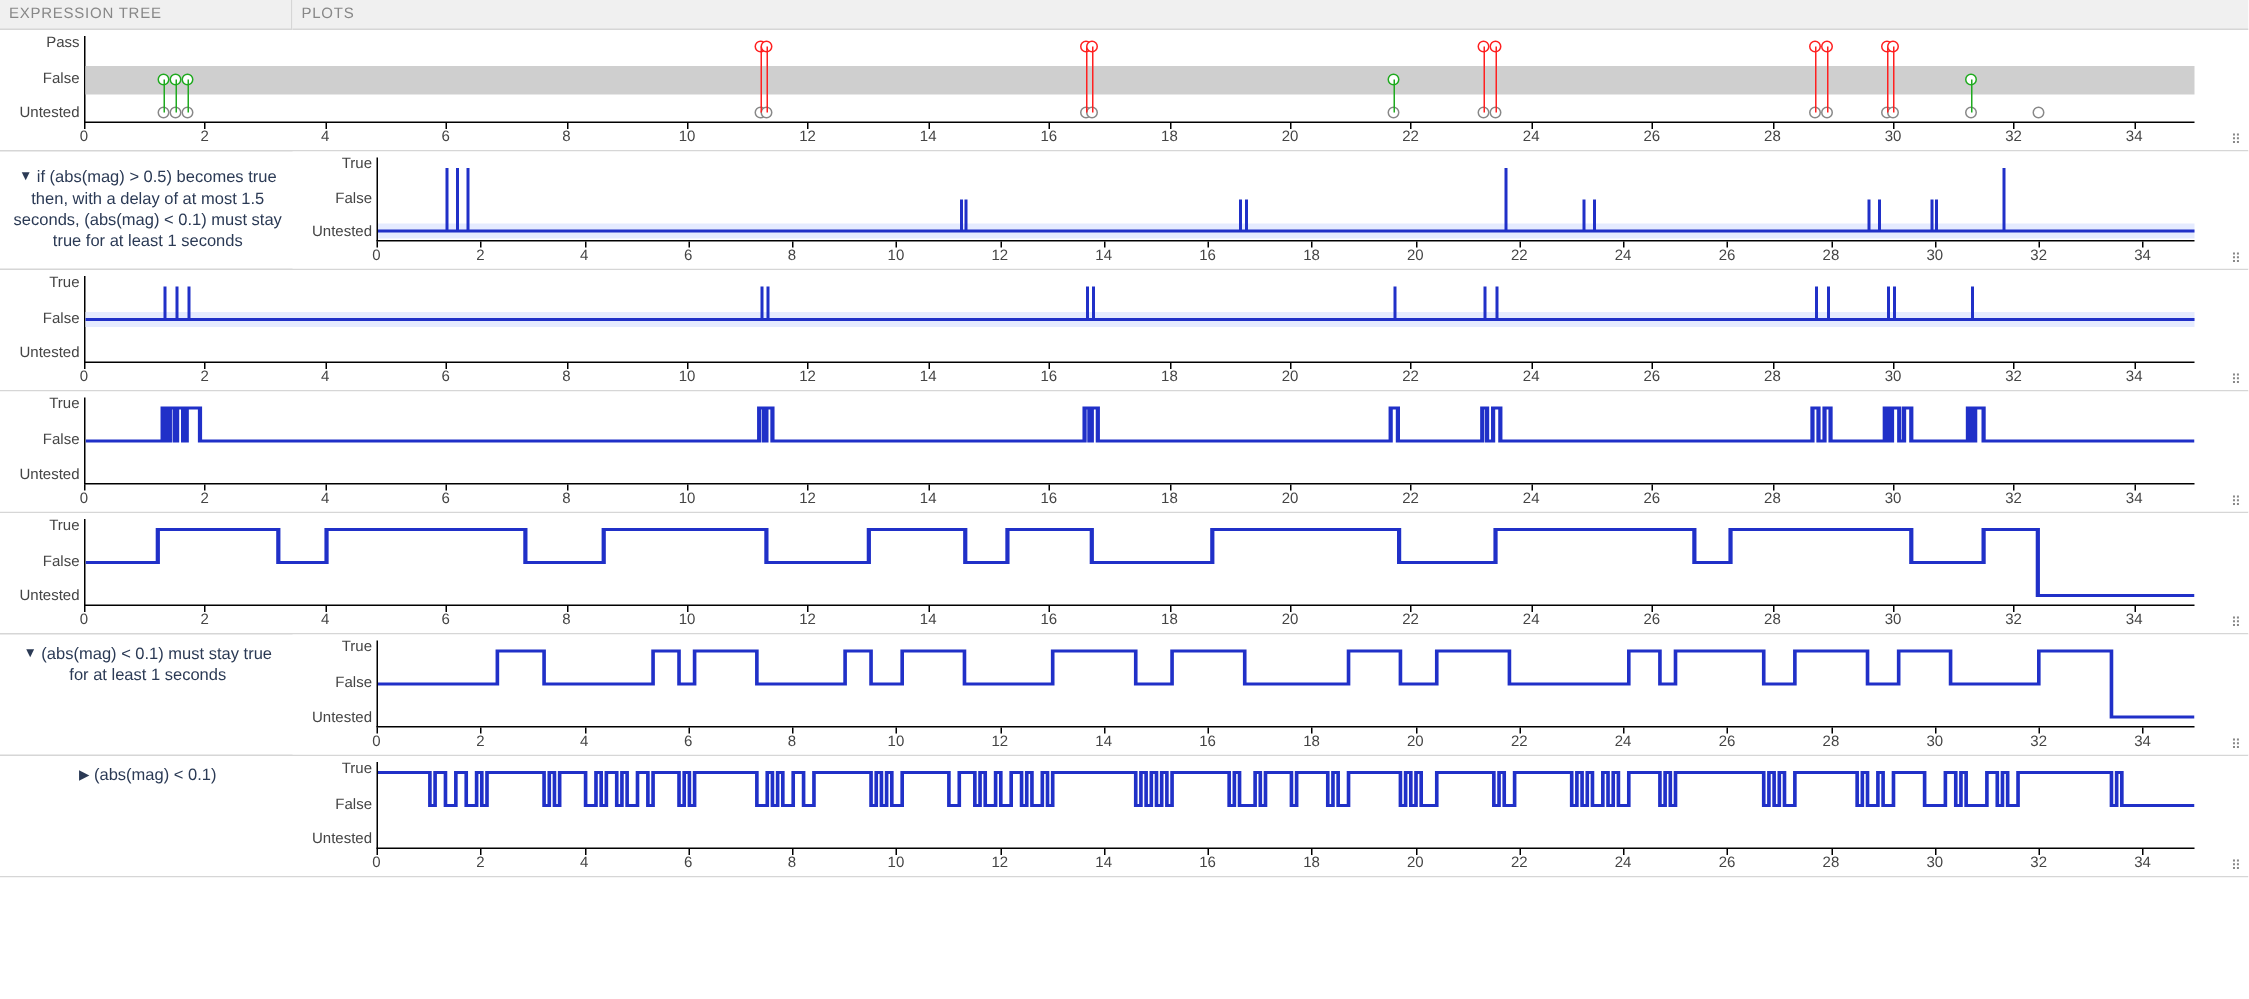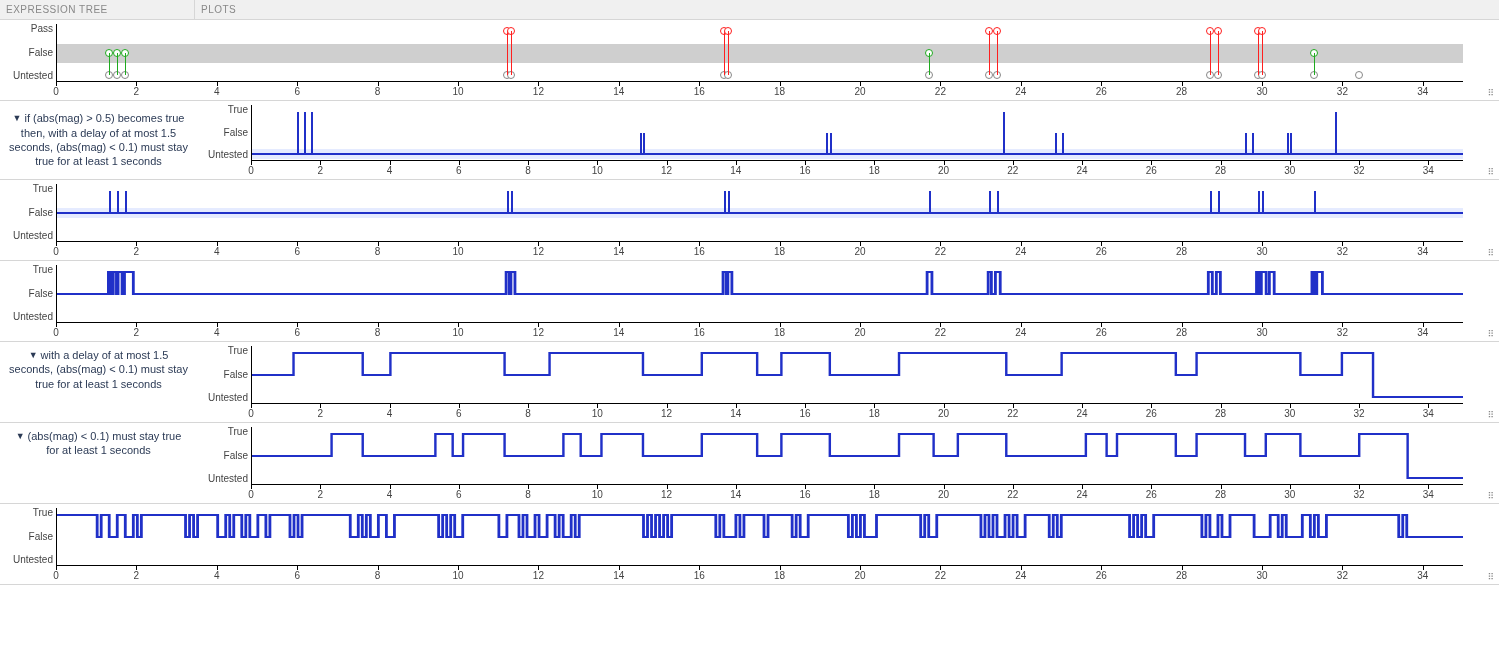--- a/index.html
+++ b/index.html
@@ -419,23 +419,20 @@
           <div class="lab" style="left: 85.7143%;">30</div>
           <div class="tick" style="left: 91.4286%;"></div>
           <div class="lab" style="left: 91.4286%;">32</div>
           <div class="tick" style="left: 97.1429%;"></div>
           <div class="lab" style="left: 97.1429%;">34</div>
         </div>
         <div class="corner-icon">⠿</div>
       </div>
     </div>
     <div class="row">
-      <div class="tree-cell" style="height: 80px;">
-        <div><span class="arrow">▼</span><span class="txt">with a delay of at most 1.5 seconds, (abs(mag) &lt; 0.1) must stay true for at least 1 seconds</span></div>
-      </div>
       <div class="plot-cell">
         <div class="plot-box" style="height: 58px;">
           <div class="ylabels">
             <span>True</span>
             <span>False</span>
             <span>Untested</span>
           </div>
           <svg width="100%" height="58" preserveAspectRatio="none" viewBox="0 0 1000 58" style="position: absolute; left: 0px; top: 0px;">
             <path d="M 0 29 L 34.28571428571429 29 L 34.28571428571429 6.96 L 91.42857142857142 6.96 L 91.42857142857142 29 L 114.28571428571429 29 L 114.28571428571429 6.96 L 208.57142857142858 6.96 L 208.57142857142858 29 L 245.7142857142857 29 L 245.7142857142857 6.96 L 322.8571428571429 6.96 L 322.8571428571429 29 L 371.42857142857144 29 L 371.42857142857144 6.96 L 417.14285714285717 6.96 L 417.14285714285717 29 L 437.14285714285717 29 L 437.14285714285717 6.96 L 477.14285714285717 6.96 L 477.14285714285717 29 L 534.2857142857142 29 L 534.2857142857142 6.96 L 622.8571428571429 6.96 L 622.8571428571429 29 L 668.5714285714284 29 L 668.5714285714284 6.96 L 762.8571428571428 6.96 L 762.8571428571428 29 L 780 29 L 780 6.96 L 865.7142857142858 6.96 L 865.7142857142858 29 L 900 29 L 900 6.96 L 925.7142857142857 6.96 L 925.7142857142857 51.04 L 1000 51.04" fill="none" stroke="#2030c8" stroke-width="2"></path>
           </svg>
@@ -531,20 +528,23 @@
           <div class="lab" style="left: 85.7143%;">30</div>
           <div class="tick" style="left: 91.4286%;"></div>
           <div class="lab" style="left: 91.4286%;">32</div>
           <div class="tick" style="left: 97.1429%;"></div>
           <div class="lab" style="left: 97.1429%;">34</div>
         </div>
         <div class="corner-icon">⠿</div>
       </div>
     </div>
     <div class="row">
+      <div class="tree-cell" style="height: 80px;">
+        <div><span class="arrow">▶</span><span class="txt">(abs(mag) &lt; 0.1)</span></div>
+      </div>
       <div class="plot-cell">
         <div class="plot-box" style="height: 58px;">
           <div class="ylabels">
             <span>True</span>
             <span>False</span>
             <span>Untested</span>
           </div>
           <svg width="100%" height="58" preserveAspectRatio="none" viewBox="0 0 1000 58" style="position: absolute; left: 0px; top: 0px;">
             <path d="M 0 6.96 L 28.571428571428573 6.96 L 28.571428571428573 29 L 31.42857142857143 29 L 31.42857142857143 6.96 L 37.142857142857146 6.96 L 37.142857142857146 29 L 42.857142857142854 29 L 42.857142857142854 6.96 L 48.57142857142857 6.96 L 48.57142857142857 29 L 54.28571428571429 29 L 54.28571428571429 6.96 L 57.142857142857146 6.96 L 57.142857142857146 29 L 60.00000000000001 29 L 60.00000000000001 6.96 L 91.42857142857142 6.96 L 91.42857142857142 29 L 94.28571428571428 29 L 94.28571428571428 6.96 L 97.14285714285714 6.96 L 97.14285714285714 29 L 100 29 L 100 6.96 L 114.28571428571429 6.96 L 114.28571428571429 29 L 120.00000000000001 29 L 120.00000000000001 6.96 L 122.85714285714285 6.96 L 122.85714285714285 29 L 125.71428571428572 29 L 125.71428571428572 6.96 L 131.42857142857142 6.96 L 131.42857142857142 29 L 134.28571428571428 29 L 134.28571428571428 6.96 L 137.14285714285717 6.96 L 137.14285714285717 29 L 142.85714285714283 29 L 142.85714285714283 6.96 L 148.57142857142858 6.96 L 148.57142857142858 29 L 151.42857142857142 29 L 151.42857142857142 6.96 L 165.7142857142857 6.96 L 165.7142857142857 29 L 168.5714285714286 29 L 168.5714285714286 6.96 L 171.42857142857142 6.96 L 171.42857142857142 29 L 174.28571428571428 29 L 174.28571428571428 6.96 L 208.57142857142858 6.96 L 208.57142857142858 29 L 214.28571428571428 29 L 214.28571428571428 6.96 L 217.14285714285717 6.96 L 217.14285714285717 29 L 220 29 L 220 6.96 L 222.85714285714283 6.96 L 222.85714285714283 29 L 228.57142857142858 29 L 228.57142857142858 6.96 L 234.28571428571428 6.96 L 234.28571428571428 29 L 240.00000000000003 29 L 240.00000000000003 6.96 L 271.42857142857144 6.96 L 271.42857142857144 29 L 274.28571428571433 29 L 274.28571428571433 6.96 L 277.14285714285717 6.96 L 277.14285714285717 29 L 280.00000000000006 29 L 280.00000000000006 6.96 L 282.85714285714283 6.96 L 282.85714285714283 29 L 288.57142857142856 29 L 288.57142857142856 6.96 L 314.2857142857143 6.96 L 314.2857142857143 29 L 320 29 L 320 6.96 L 328.57142857142856 6.96 L 328.57142857142856 29 L 331.4285714285714 29 L 331.4285714285714 6.96 L 334.2857142857142 6.96 L 334.2857142857142 29 L 340 29 L 340 6.96 L 342.85714285714283 6.96 L 342.85714285714283 29 L 348.57142857142856 29 L 348.57142857142856 6.96 L 354.28571428571433 6.96 L 354.28571428571433 29 L 357.14285714285717 29 L 357.14285714285717 6.96 L 360 6.96 L 360 29 L 365.71428571428567 29 L 365.71428571428567 6.96 L 368.5714285714286 6.96 L 368.5714285714286 29 L 371.42857142857144 29 L 371.42857142857144 6.96 L 417.14285714285717 6.96 L 417.14285714285717 29 L 420 29 L 420 6.96 L 422.85714285714283 6.96 L 422.85714285714283 29 L 425.71428571428567 29 L 425.71428571428567 6.96 L 428.57142857142856 6.96 L 428.57142857142856 29 L 431.42857142857144 29 L 431.42857142857144 6.96 L 434.28571428571433 6.96 L 434.28571428571433 29 L 437.14285714285717 29 L 437.14285714285717 6.96 L 468.57142857142856 6.96 L 468.57142857142856 29 L 471.4285714285714 29 L 471.4285714285714 6.96 L 474.28571428571433 6.96 L 474.28571428571433 29 L 482.85714285714283 29 L 482.85714285714283 6.96 L 485.71428571428567 6.96 L 485.71428571428567 29 L 488.5714285714286 29 L 488.5714285714286 6.96 L 502.8571428571429 6.96 L 502.8571428571429 29 L 505.71428571428567 29 L 505.71428571428567 6.96 L 522.8571428571429 6.96 L 522.8571428571429 29 L 525.7142857142857 29 L 525.7142857142857 6.96 L 528.5714285714287 6.96 L 528.5714285714287 29 L 534.2857142857142 29 L 534.2857142857142 6.96 L 562.8571428571429 6.96 L 562.8571428571429 29 L 565.7142857142857 29 L 565.7142857142857 6.96 L 568.5714285714284 6.96 L 568.5714285714284 29 L 571.4285714285713 29 L 571.4285714285713 6.96 L 574.2857142857143 6.96 L 574.2857142857143 29 L 582.8571428571429 29 L 582.8571428571429 6.96 L 614.2857142857143 6.96 L 614.2857142857143 29 L 617.1428571428572 29 L 617.1428571428572 6.96 L 620 6.96 L 620 29 L 625.7142857142857 29 L 625.7142857142857 6.96 L 657.1428571428571 6.96 L 657.1428571428571 29 L 660 29 L 660 6.96 L 662.8571428571428 6.96 L 662.8571428571428 29 L 665.7142857142857 29 L 665.7142857142857 6.96 L 668.5714285714284 6.96 L 668.5714285714284 29 L 674.2857142857144 29 L 674.2857142857144 6.96 L 677.1428571428572 6.96 L 677.1428571428572 29 L 680 29 L 680 6.96 L 682.8571428571428 6.96 L 682.8571428571428 29 L 688.5714285714287 29 L 688.5714285714287 6.96 L 705.7142857142857 6.96 L 705.7142857142857 29 L 708.5714285714287 29 L 708.5714285714287 6.96 L 711.4285714285713 6.96 L 711.4285714285713 29 L 714.2857142857143 29 L 714.2857142857143 6.96 L 762.8571428571428 6.96 L 762.8571428571428 29 L 765.7142857142857 29 L 765.7142857142857 6.96 L 768.5714285714287 6.96 L 768.5714285714287 29 L 771.4285714285716 29 L 771.4285714285716 6.96 L 774.2857142857143 6.96 L 774.2857142857143 29 L 780 29 L 780 6.96 L 814.2857142857143 6.96 L 814.2857142857143 29 L 817.1428571428572 29 L 817.1428571428572 6.96 L 820 6.96 L 820 29 L 825.7142857142856 29 L 825.7142857142856 6.96 L 828.5714285714287 6.96 L 828.5714285714287 29 L 834.2857142857143 29 L 834.2857142857143 6.96 L 851.4285714285713 6.96 L 851.4285714285713 29 L 862.8571428571429 29 L 862.8571428571429 6.96 L 868.5714285714287 6.96 L 868.5714285714287 29 L 871.4285714285713 29 L 871.4285714285713 6.96 L 874.2857142857143 6.96 L 874.2857142857143 29 L 885.7142857142857 29 L 885.7142857142857 6.96 L 891.4285714285713 6.96 L 891.4285714285713 29 L 894.2857142857143 29 L 894.2857142857143 6.96 L 897.1428571428571 6.96 L 897.1428571428571 29 L 902.8571428571429 29 L 902.8571428571429 6.96 L 954.2857142857143 6.96 L 954.2857142857143 29 L 957.1428571428572 29 L 957.1428571428572 6.96 L 960.0000000000001 6.96 L 960.0000000000001 29 L 1000 29" fill="none" stroke="#2030c8" stroke-width="2"></path>
           </svg>

